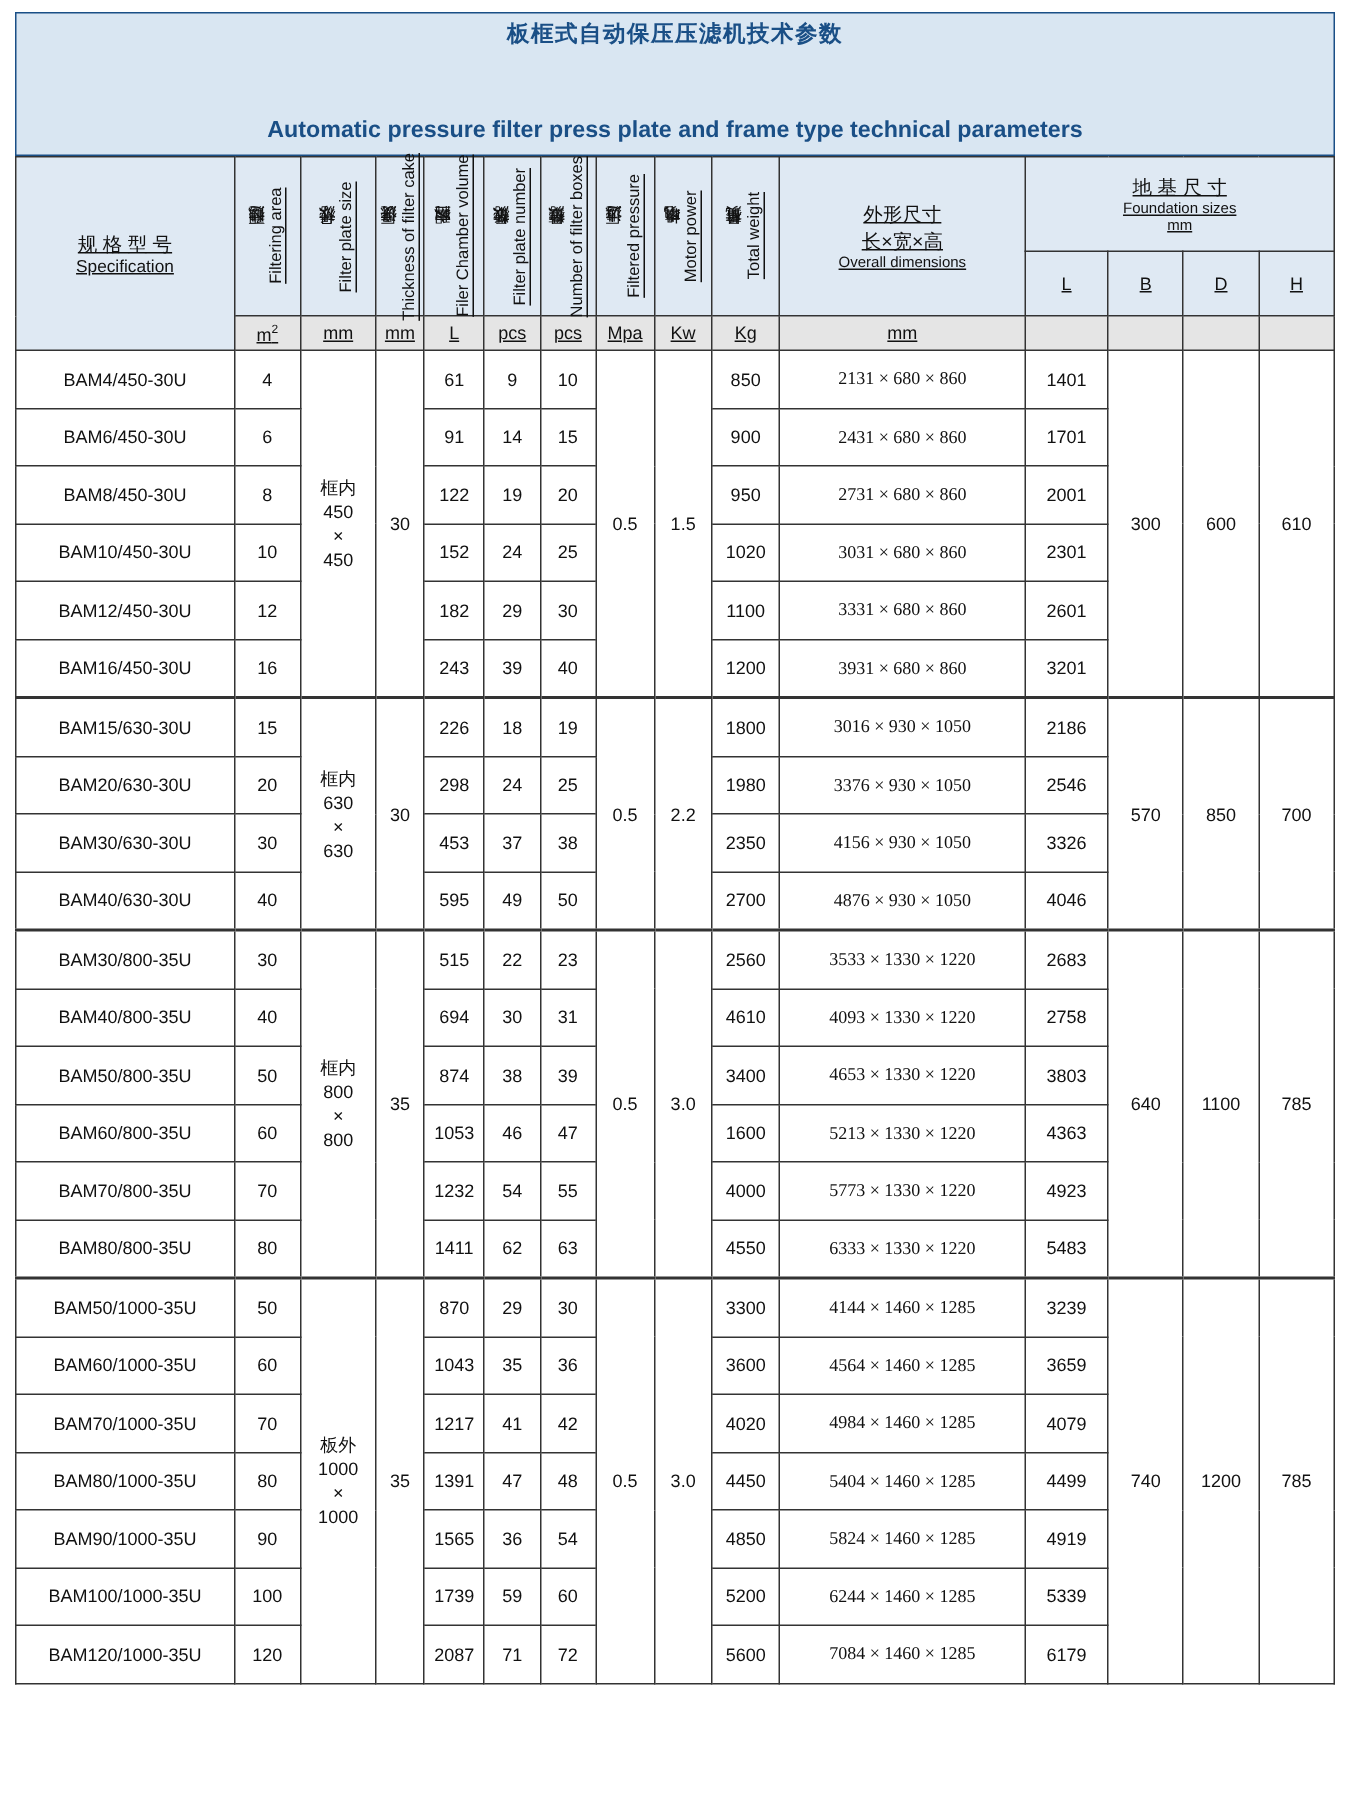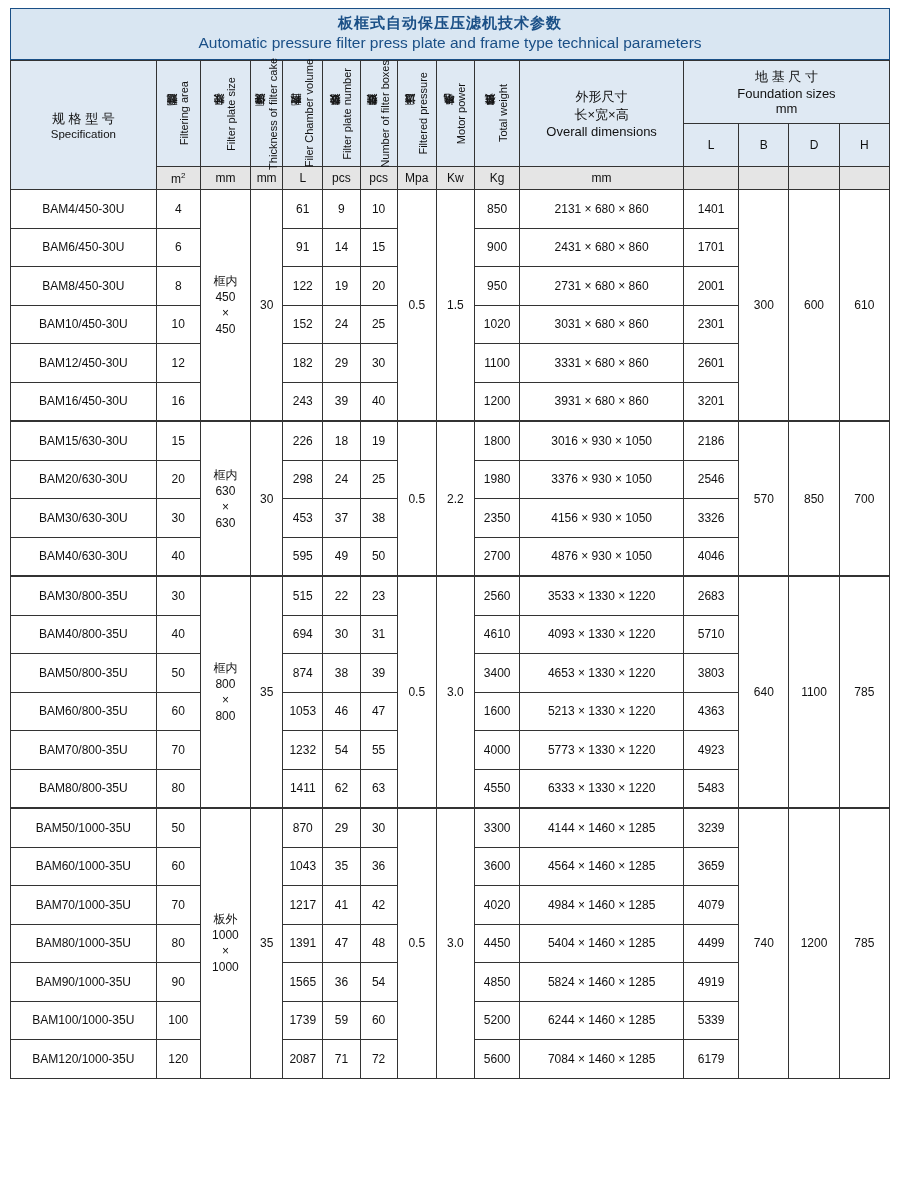--- a/index.html
+++ b/index.html
@@ -18,56 +18,56 @@
   .title-block{
     border:1px solid #1a4f86;
     background:#d9e6f2;
     text-align:center;
     padding:4px 0 6px 0;
   }
   .title-cn{
     color:#1a4f86;font-weight:bold;font-size:15px;letter-spacing:1px;line-height:20px;
   }
   .title-en{
-    color:#1a4f86;font-weight:normal;font-size:15.5px;line-height:20px;
+    color:#1a4f86;font-weight:bold;font-size:15.5px;line-height:20px;margin-top:44px;
   }
   
   table.spec{
     border-collapse:collapse;
     width:880px;
     table-layout:fixed;
   }
   table.spec td, table.spec th{
     border:1px solid #333;
     font-size:12px;
     text-align:center;
     vertical-align:middle;
     padding:0;
   }
-  thead td{ background:#dfe9f3; font-weight:normal; }
+  thead td{ background:#dfe9f3; font-weight:normal;text-decoration:underline; }
   .vtext{
     writing-mode:vertical-rl;
     transform:rotate(180deg);
     white-space:nowrap;
     display:inline-block;
     line-height:1.15;
     font-size:11px;
     padding:2px 0;
   }
   .vwrap{ height:105px; display:flex;align-items:center;justify-content:center; }
   .hdr-cn{font-size:13px;}
-  .hdr-en{font-size:13px;text-align:center;}
+  .hdr-en{font-size:10px;text-align:center;}
   .unit-row td{ height:22px; font-size:12px; background:#e5e5e5;}
   .spec-col{ font-size:12.5px;margin-top:48px; }
   .big-hdr-cn{font-size:13px;}
   .big-hdr-en{font-size:11.5px;text-align:center;}
   tbody td{ height:37.5px; }
   .grp-sep td{ border-top:2px solid #333 !important; }
   sup{font-size:8px;}
-  .dim{ white-space:nowrap; font-size:12px;}
+  .dim{ white-space:nowrap; font-size:12px;font-family:Liberation Serif, serif;}
 </style>
 </head>
 <body>
 
 <div class="sheet">
 
   <div class="title-block">
     <div class="title-cn">板框式自动保压压滤机技术参数</div>
     <div class="title-en">Automatic pressure filter press plate and frame type technical parameters</div>
   </div>
@@ -334,21 +334,21 @@
           <td rowspan="6">785</td>
         </tr>
         <tr>
           <td class="spec-col">BAM40/800-35U</td>
           <td>40</td>
           <td>694</td>
           <td>30</td>
           <td>31</td>
           <td>4610</td>
           <td class="dim">4093 × 1330 × 1220</td>
-          <td>5710</td>
+          <td>2758</td>
         </tr>
         <tr>
           <td class="spec-col">BAM50/800-35U</td>
           <td>50</td>
           <td>874</td>
           <td>38</td>
           <td>39</td>
           <td>3400</td>
           <td class="dim">4653 × 1330 × 1220</td>
           <td>3803</td>

